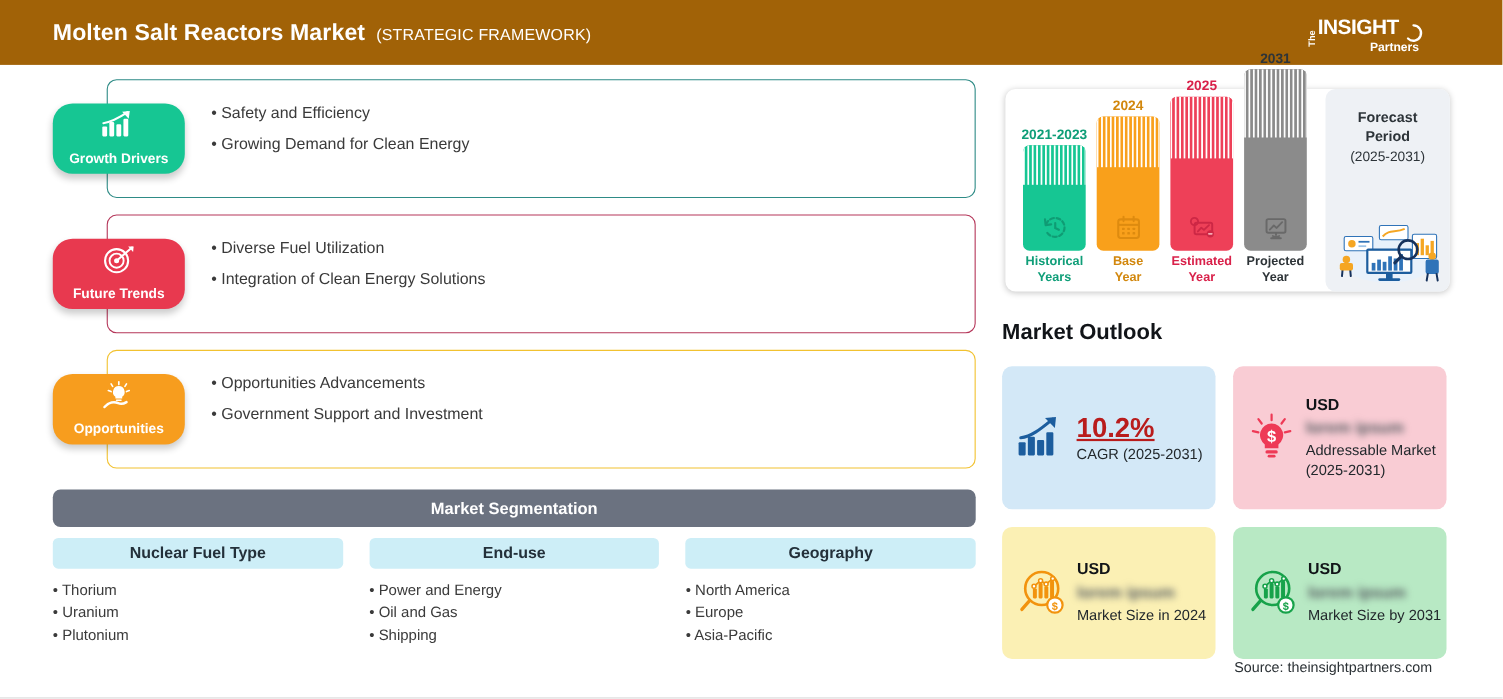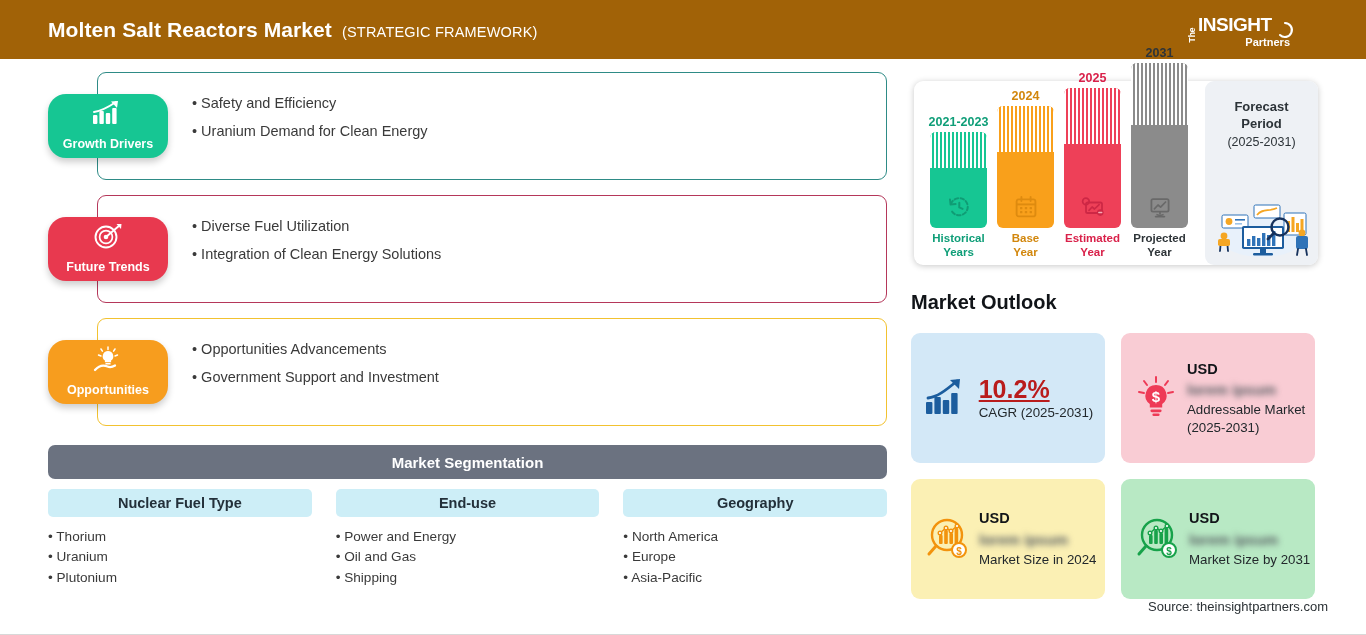--- a/index.html
+++ b/index.html
@@ -161,21 +161,21 @@
   .oc-blur{
     font-size:15px;font-weight:bold;color:#555b60;
     filter:blur(3.4px);line-height:1.30;margin:2px 0 2px 0;
     user-select:none;
   }
   .oc-desc{font-size:13.3px;color:#22282c;line-height:1.32;}
   .cagr-val{font-size:25px;font-weight:bold;color:#b91c1c;line-height:1.05;text-decoration:underline;}
   .cagr-sub{font-size:13.3px;color:#22282c;margin-top:3px;}
 
   .source{
-    position:absolute;right:38px;top:599px;
+    position:absolute;right:64px;top:599px;
     font-size:13px;color:#2b3135;
   }
 </style>
 </head>
 <body>
 
 <div class="header">
   <div class="header-title-wrap">
     <span class="header-title">Molten Salt Reactors Market</span>
     <span class="header-sub">(STRATEGIC FRAMEWORK)</span>
@@ -187,21 +187,21 @@
     <text x="108" y="37" fill="#ffffff" font-family="Liberation Sans, sans-serif" font-size="11" font-weight="bold" text-anchor="end">Partners</text>
   </svg>
 </div>
 
 <div class="panel p1"></div>
 <div class="panel p2"></div>
 <div class="panel p3"></div>
 
 <div class="bullets b1">
   <div class="bl">Safety and Efficiency</div>
-  <div class="bl">Uranium Demand for Clean Energy</div>
+  <div class="bl">Growing Demand for Clean Energy</div>
 </div>
 <div class="bullets b2">
   <div class="bl">Diverse Fuel Utilization</div>
   <div class="bl">Integration of Clean Energy Solutions</div>
 </div>
 <div class="bullets b3">
   <div class="bl">Opportunities Advancements</div>
   <div class="bl">Government Support and Investment</div>
 </div>
 

